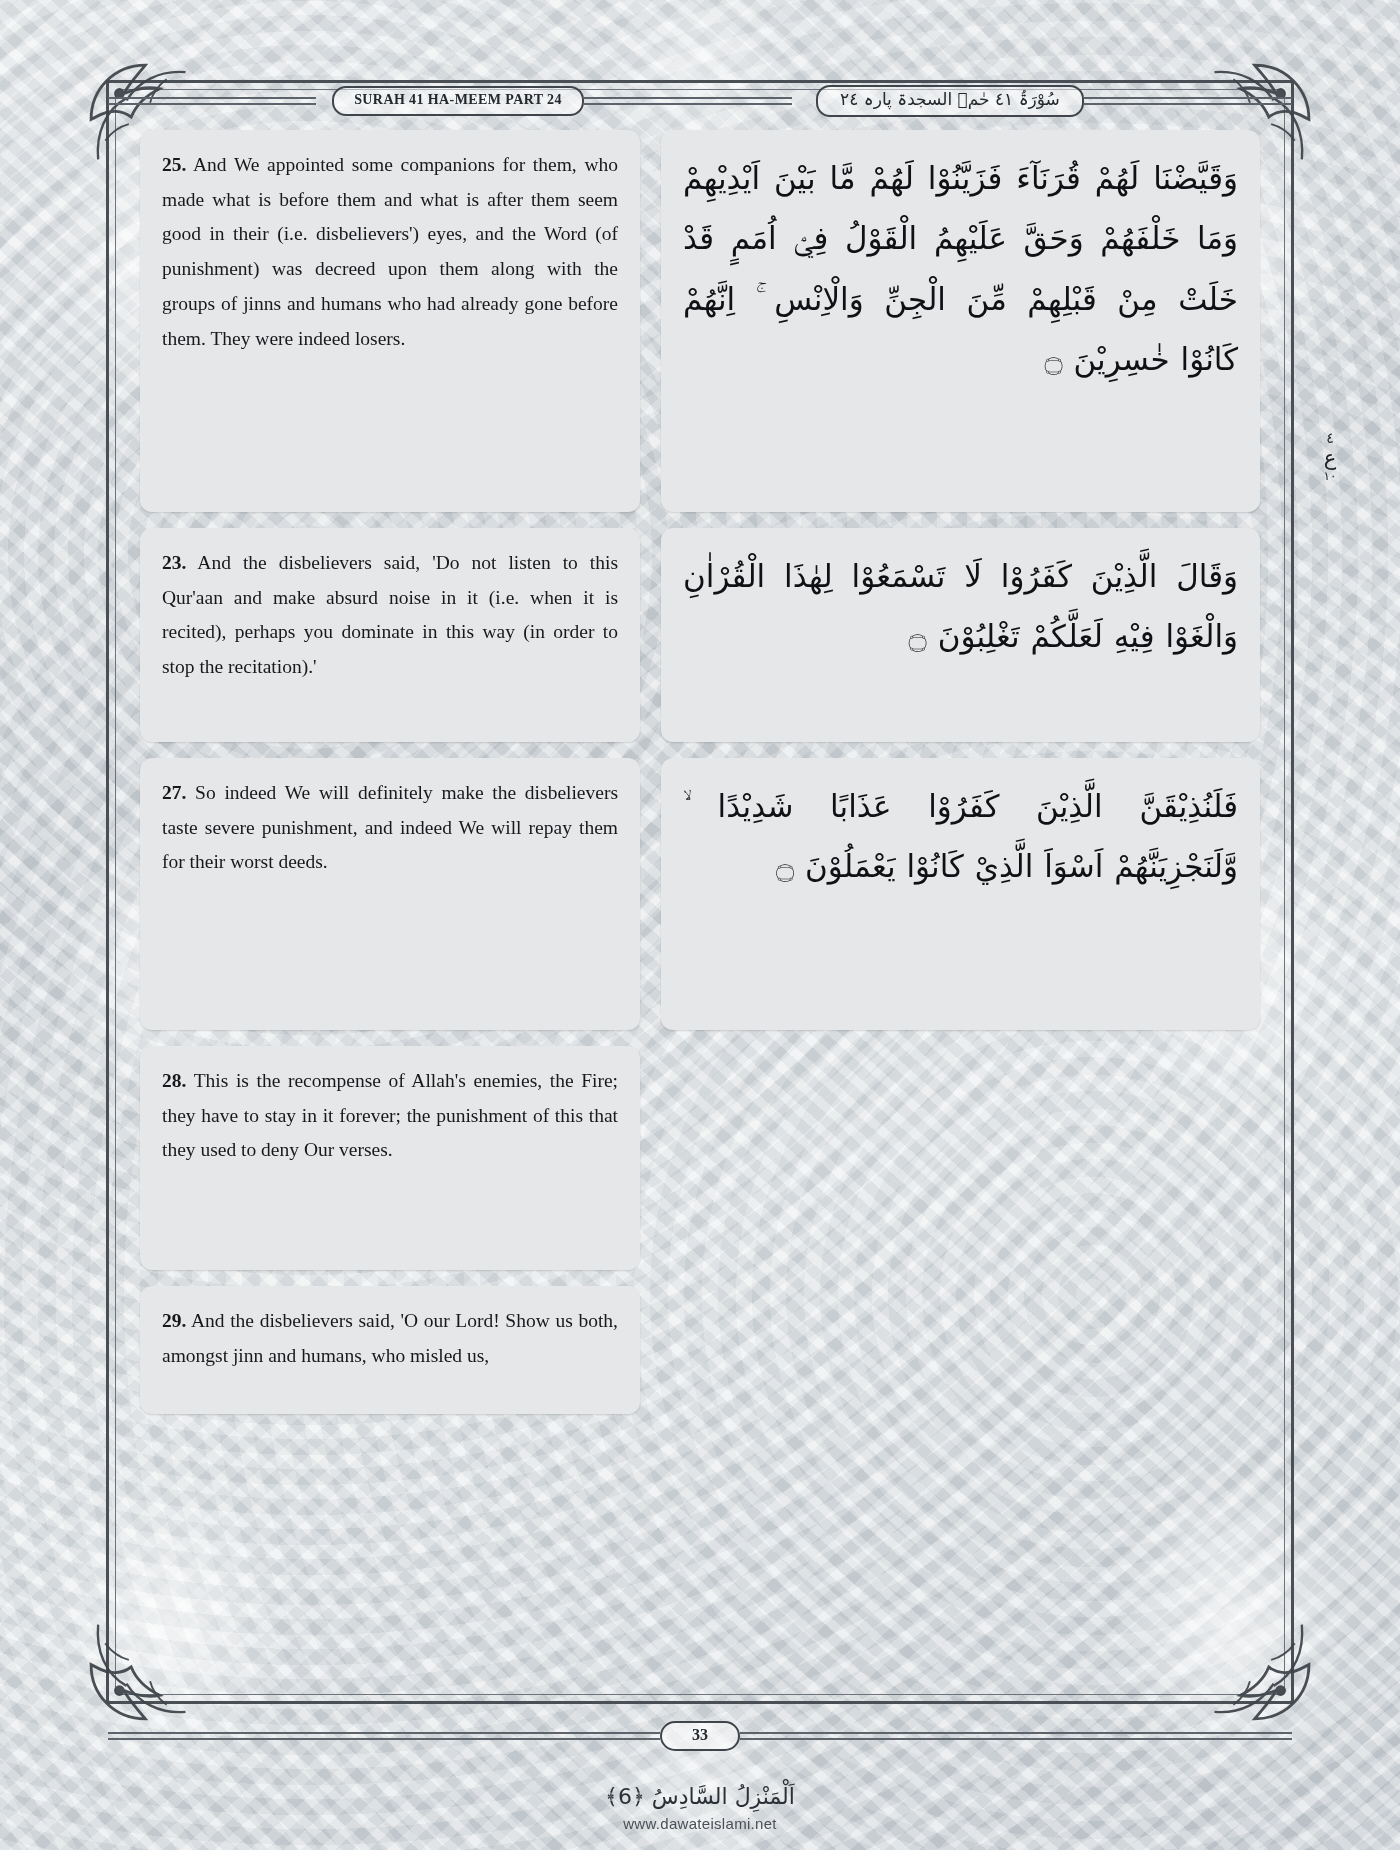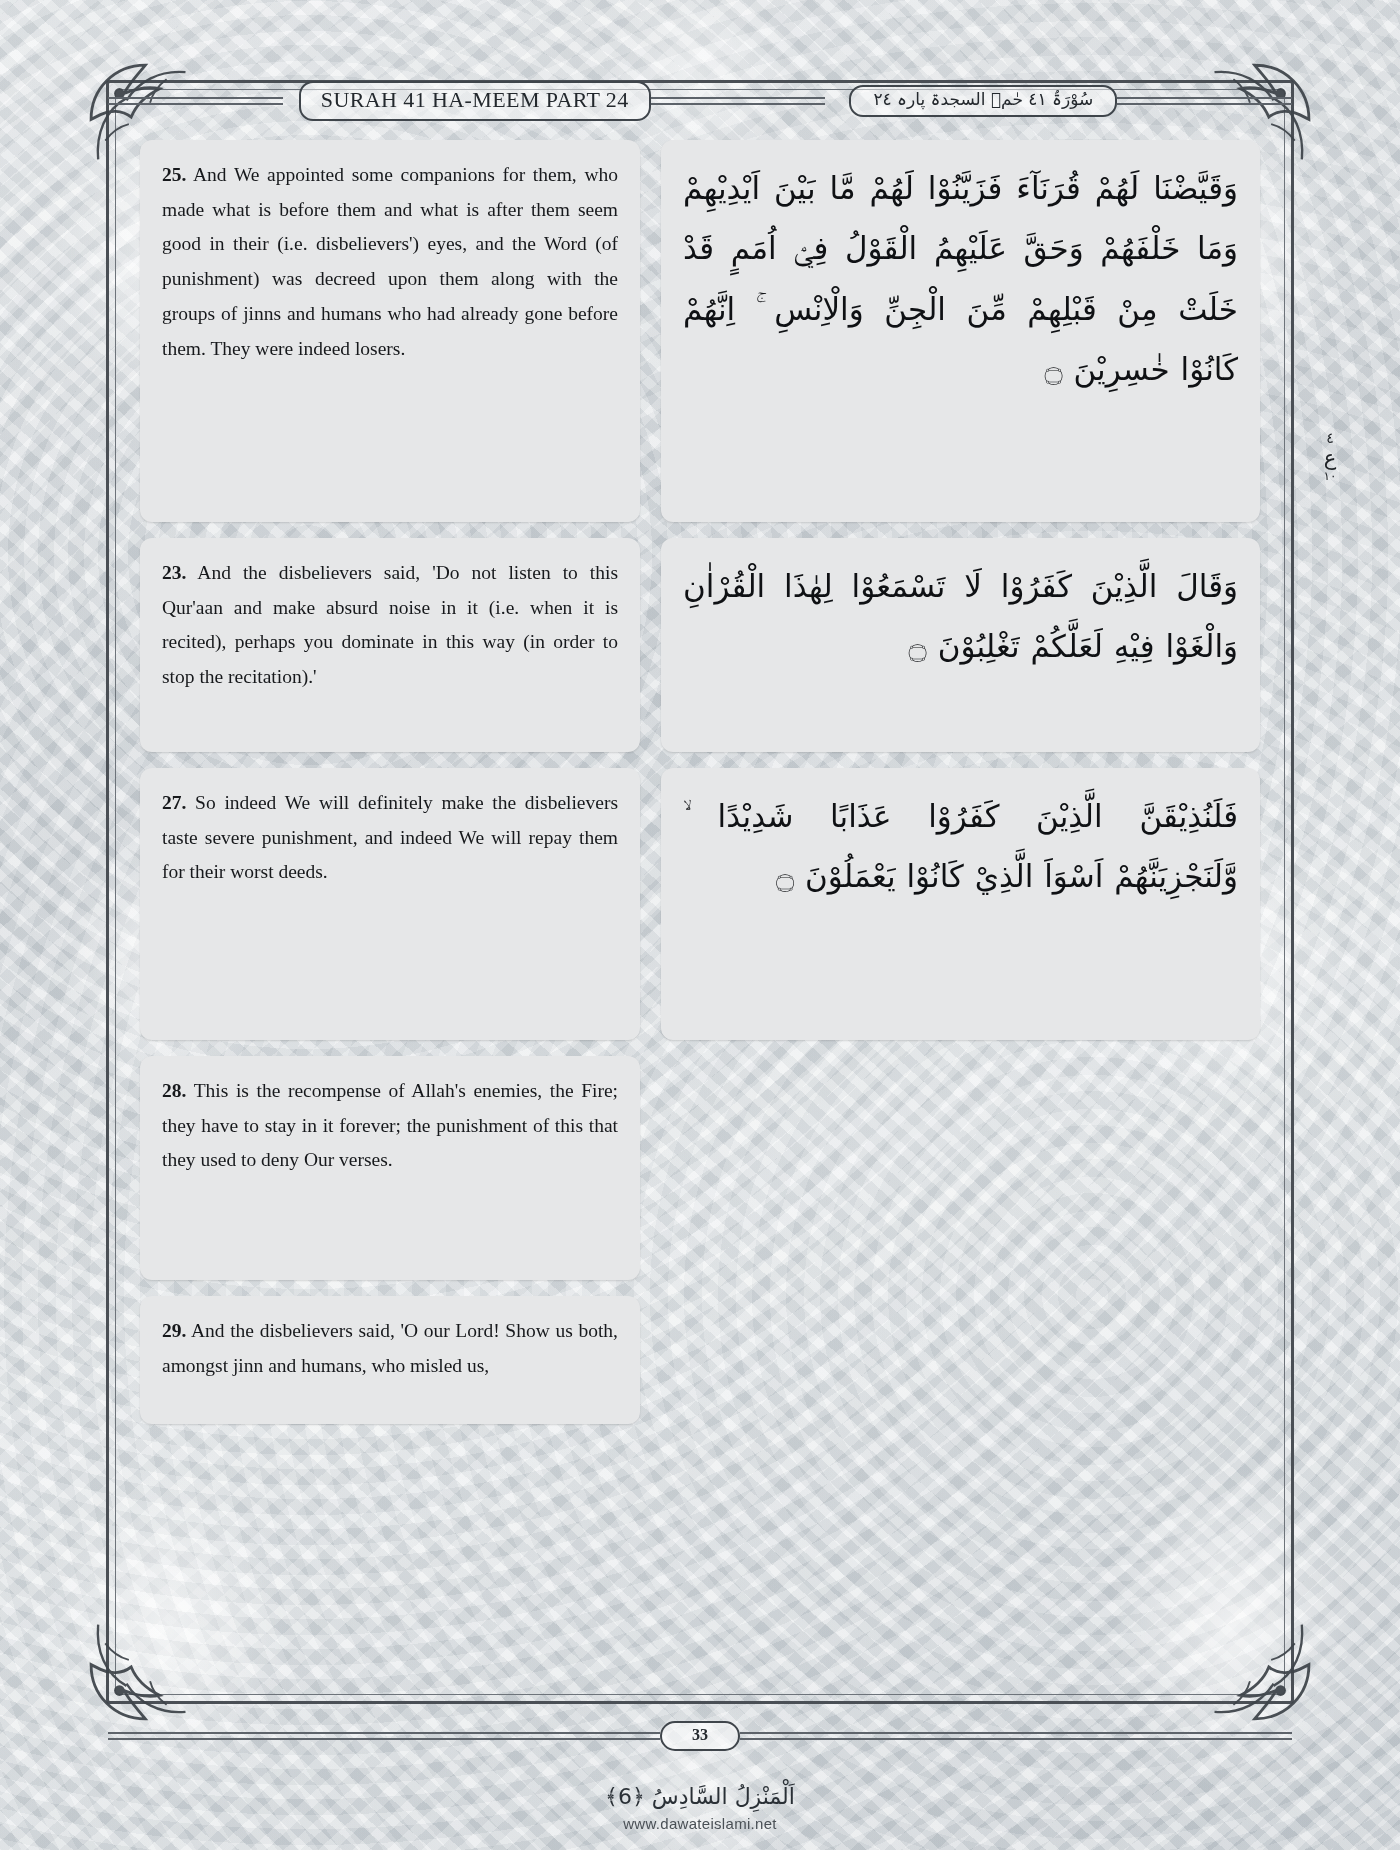--- a/index.html
+++ b/index.html
@@ -86,22 +86,22 @@
   }
   .hdr-cap {
     border: 2px solid #3f454b;
     border-radius: 14px;
     padding: 4px 20px 6px;
     background: rgba(255,255,255,.45);
     white-space: nowrap;
   }
   .hdr-cap.en {
     font-family: "Liberation Serif", serif;
-    font-weight: normal;
-    font-size: 22px;
+    font-weight: bold;
+    font-size: 14px;
     letter-spacing: .4px;
     color: #23282d;
     margin-left: 16px;
   }
   .hdr-cap.ar {
     font-family: "DejaVu Sans", sans-serif;
     font-size: 17px;
     direction: rtl;
     color: #23282d;
     padding: 2px 22px 6px;
@@ -146,21 +146,21 @@
   .site-url {
     font-family: "Liberation Sans", sans-serif;
     font-size: 15px;
     color: #4a5056;
     letter-spacing: .3px;
   }
 
   
   .content {
     position: absolute;
-    left: 140px;  top: 140px;
+    left: 140px;  top: 130px;
     width: 1120px; height: 1290px;
     display: flex;
     gap: 21px;
     z-index: 5;
   }
   .col-en { width: 500px; flex: 0 0 500px; }
   .col-ar { flex: 1 1 auto; }
 
   .verse {
     background: #e6e7e8;

